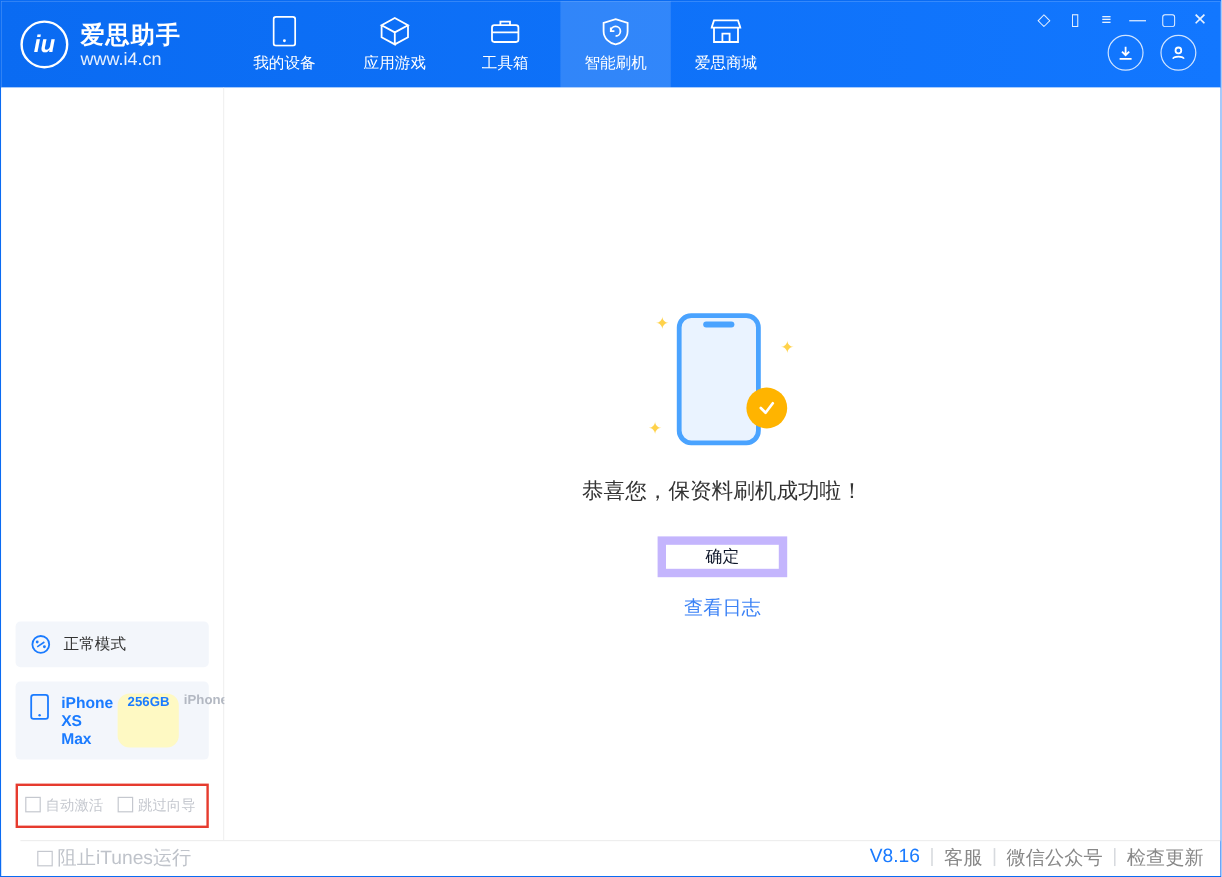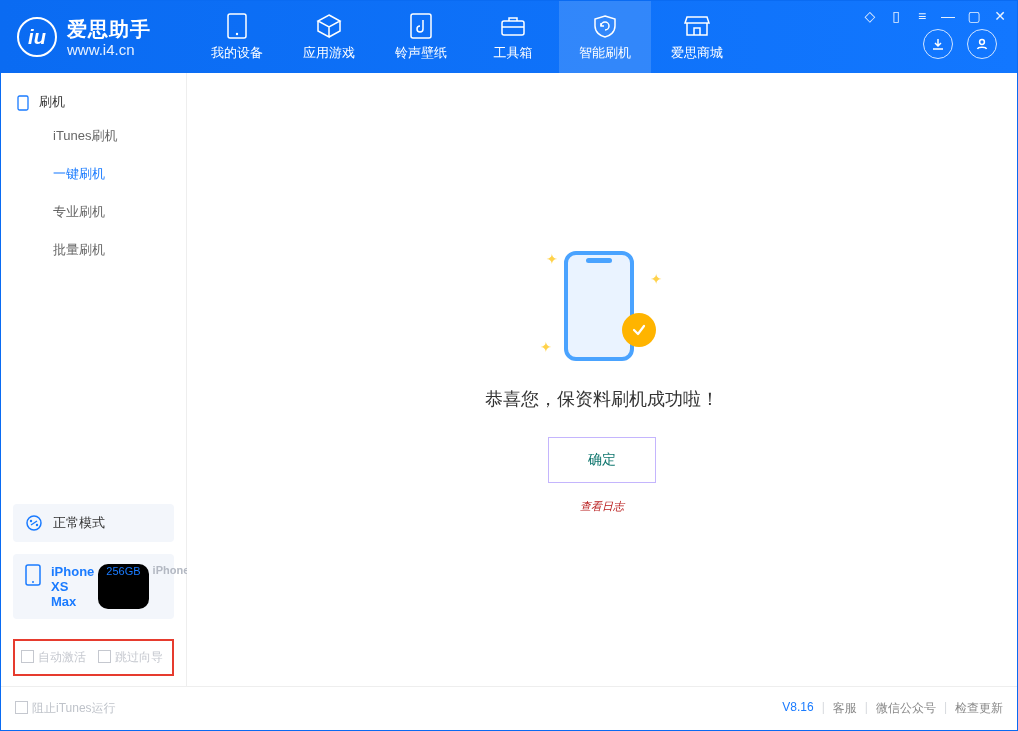--- a/index.html
+++ b/index.html
@@ -109,22 +109,22 @@
   .side-spacer { flex:1; }
   .mode-card, .device-card {
     margin: 6px 12px; padding: 10px 12px;
     background:#f3f6fb; border-radius:4px;
     display:flex; align-items:center; gap:10px; font-size:13px;
   }
   .device-card { flex-direction:row; align-items:flex-start; }
   .device-meta { display:flex; flex-direction:row; gap:4px; }
   .device-name { color:#1a7bff; font-weight:600; }
   .badge {
-    background:#000000; color:#1a7bff; font-size:11px;
-    padding:1px 8px; border-radius:10px; width:fit-content;
+    background:#fef9c3; color:#1a7bff; font-size:11px;
+    padding:1px 8px; border-radius:10px; width:fit-content;font-weight:bold;
   }
   .device-sub{ color:#b3b8c2; font-size:11px;font-weight:bold; }
   .red-box {
     margin: 14px 12px 10px;
     border: 2px solid #e63b2e;
     padding: 8px 6px;
     display:flex; gap:12px; align-items:center;
     color:#c5c8cf; font-size:12px;
   }
   .chk {
@@ -148,29 +148,29 @@
   .check-badge{
     position:absolute; right:6px; bottom:18px;
     width:34px; height:34px; background:#ffb400; border-radius:50%;
     display:flex; align-items:center; justify-content:center;
   }
   .spark{position:absolute; font-size:14px; color:#ffd24a;}
   .spark.a{top:6px; left:4px;} .spark.b{bottom:10px; left:-2px;}
   .spark.c{top:26px; right:0;}
   .success-text { font-size:18px; color:#333; margin-bottom:26px; }
   .ok-btn {
-    width:108px; height:46px; border:1px solid #c4b5fd; background:#fff;
-    color:#0f766e; font-size:14px; cursor:pointer; margin-bottom:16px;
-  }
-  .log-link { color:#b91c1c; font-size:11px; cursor:pointer;font-style:italic; }
+    width:108px; height:34px; border:7px solid #c4b5fd; background:#fff;
+    color:#0f172a; font-size:14px; cursor:pointer; margin-bottom:16px;
+  }
+  .log-link { color:#3b82f6; font-size:16px; cursor:pointer; }
   
   .footer {
-    height:44px; border-top:1px solid #eee;
+    height:30px; border-top:1px solid #eee;
     display:flex; align-items:center; padding:0 14px;
-    font-size:12px; color:#bfc3ca; flex-shrink:0;
+    font-size:16px; color:#bfc3ca; flex-shrink:0;margin-left:16px;
   }
   .footer-left{ display:flex; align-items:center; gap:6px;}
   .footer-right{ margin-left:auto; display:flex; align-items:flex-start; gap:8px;}
   .footer-right .ver{ color:#1a7bff; }
   .footer-right .sep{ color:#d7dade; }
   .footer-right .lnk{ color:#888; cursor:pointer;}
   svg { display:block; }
 </style>
 </head>
 <body>
@@ -207,29 +207,20 @@
       <div class="tab">
         <span class="tab-icon">
           <svg width="26" height="26" viewBox="0 0 26 26">
               <path d="M13 2 L24 8 L13 14 L2 8 Z M2 8 V18 L13 24 V14 M24 8 V18 L13 24" fill="none" stroke="#fff" stroke-width="1.5"></path>
             </svg>
         </span>
         <span>应用游戏</span>
       </div>
       <div class="tab">
         <span class="tab-icon">
-          <svg width="22" height="26" viewBox="0 0 22 26">
-              <rect x="1" y="1" width="20" height="24" rx="2" fill="none" stroke="#fff" stroke-width="1.5"></rect>
-              <path d="M13 7 V16 A3 3 0 1 1 10 13" fill="none" stroke="#fff" stroke-width="1.5"></path>
-            </svg>
-        </span>
-        <span>铃声壁纸</span>
-      </div>
-      <div class="tab">
-        <span class="tab-icon">
           <svg width="26" height="22" viewBox="0 0 26 22">
               <rect x="2" y="6" width="22" height="14" rx="2" fill="none" stroke="#fff" stroke-width="1.5"></rect>
               <path d="M9 6 V3 H17 V6 M2 12 H24" fill="none" stroke="#fff" stroke-width="1.5"></path>
             </svg>
         </span>
         <span>工具箱</span>
       </div>
       <div class="tab active">
         <span class="tab-icon">
           <svg width="26" height="26" viewBox="0 0 26 26">
@@ -260,34 +251,20 @@
             <circle cx="7" cy="5" r="2.4" stroke="#fff" stroke-width="1.5" fill="none"></circle>
             <path d="M2.5 12 C3 9.5 11 9.5 11.5 12" stroke="#fff" stroke-width="1.5" fill="none"></path>
           </svg>
       </div>
     </div>
   </div>
 
   <div class="body">
     <div class="sidebar">
 
-      <div class="side-group">
-        <div class="side-group-head">
-          <span class="gh-icon">
-            <svg width="12" height="16" viewBox="0 0 12 16">
-                <rect x="1" y="1" width="10" height="14" rx="1.5" fill="none" stroke="#1a7bff" stroke-width="1.3"></rect>
-              </svg>
-          </span>
-          <span>刷机</span>
-        </div>
-        <div class="side-item">iTunes刷机</div>
-        <div class="side-item active">一键刷机</div>
-        <div class="side-item">专业刷机</div>
-        <div class="side-item">批量刷机</div>
-      </div>
 
 
       <div class="side-spacer"></div>
 
       <div class="mode-card">
         <span>
           <svg width="18" height="18" viewBox="0 0 18 18">
               <circle cx="9" cy="9" r="7" fill="none" stroke="#1a7bff" stroke-width="1.5"></circle>
               <circle cx="6" cy="7" r="1.2" fill="#1a7bff"></circle>
               <circle cx="12" cy="11" r="1.2" fill="#1a7bff"></circle>

